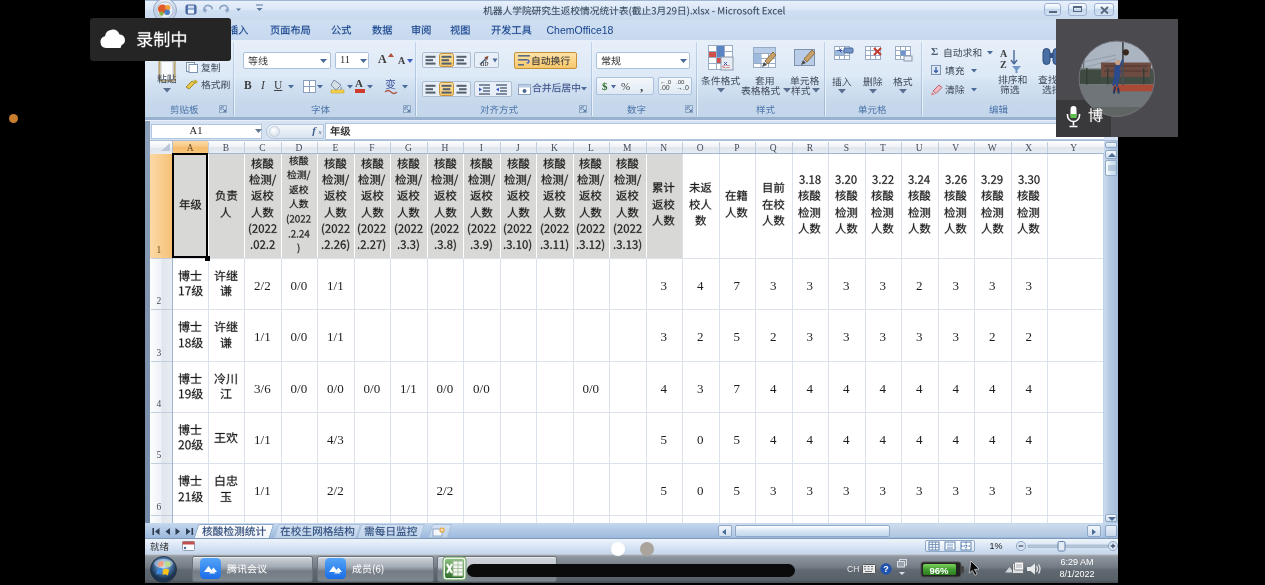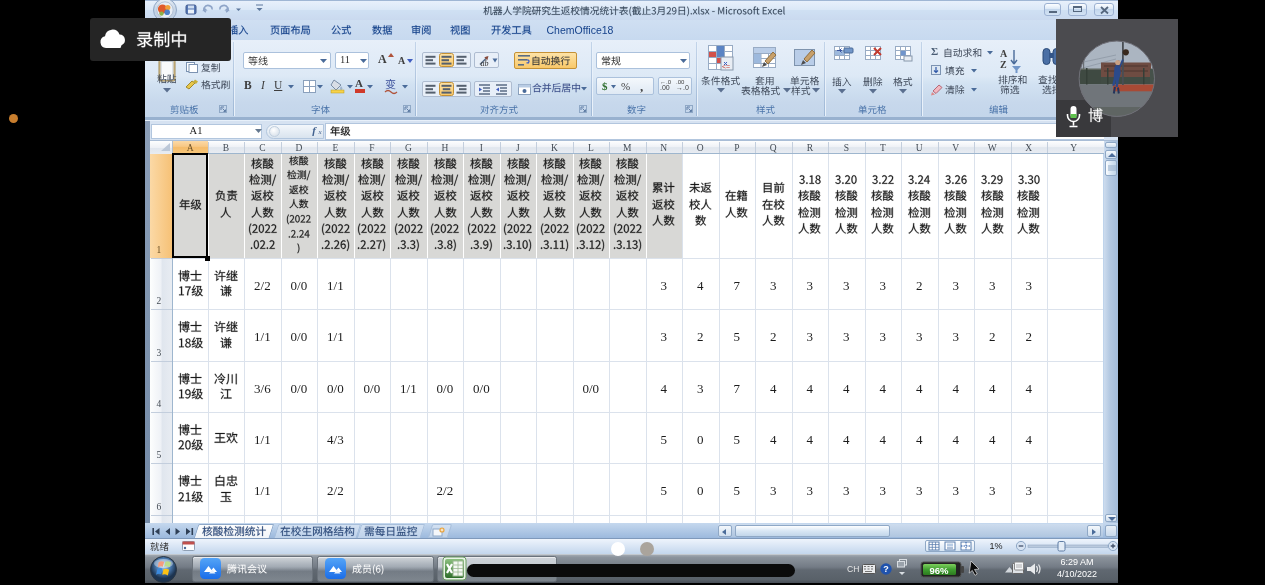--- a/index.html
+++ b/index.html
@@ -2072,21 +2072,21 @@
     <svg style="position:absolute;left:1012.0px;top:562.0px;overflow:visible" width="14" height="12" viewBox="0 0 14 12">
       <rect x="0.5" y="1.5" width="11" height="10" rx="1" fill="#dfe3e7" stroke="#666"></rect>
       <rect x="2.5" y="0" width="9" height="8" rx="1" fill="#f4f6f8" stroke="#888"></rect>
       <path d="M4 3 h6 M4 5 h6" stroke="#999" stroke-width="0.8"></path>
     </svg>
     <svg style="position:absolute;left:1027.0px;top:563.0px;overflow:visible" width="13" height="12" viewBox="0 0 13 12">
       <path d="M0 4 h3.5 L8 0.5 v11 L3.5 8 H0z" fill="#e8eaec"></path>
       <path d="M9.5 3 q2 3 0 6 M11.5 1.5 q3 4.5 0 9" stroke="#e8eaec" fill="none" stroke-width="1.2"></path>
     </svg>
     <div style="position:absolute;left:1077.0px;top:556.5px;font-family:'Liberation Sans',sans-serif;font-size:9px;line-height:11px;color:#fff;font-weight:400;white-space:pre;transform:translateX(-50%);">6:29 AM</div>
-    <div style="position:absolute;left:1077.0px;top:568.5px;font-family:'Liberation Sans',sans-serif;font-size:9px;line-height:11px;color:#fff;font-weight:400;white-space:pre;transform:translateX(-50%);">4/10/2022</div>
+    <div style="position:absolute;left:1077.0px;top:568.5px;font-family:'Liberation Sans',sans-serif;font-size:9px;line-height:11px;color:#fff;font-weight:400;white-space:pre;transform:translateX(-50%);">8/1/2022</div>
     <div style="position:absolute;left:90.0px;top:18.0px;width:141.0px;height:43.0px;background:#252525;border-radius:3px"></div>
     <svg style="position:absolute;left:100.0px;top:31.0px;overflow:visible" width="26" height="18" viewBox="0 0 26 18">
       <path d="M6 17 a6 6 0 0 1 -1 -11.8 a7.5 7.5 0 0 1 14.5 -1.6 a5.5 5.5 0 0 1 2 10.6 l-1 2.8z" fill="#fff"></path>
     </svg>
     <svg class="cj" style="left:135.5px;top:31.0px" width="51.60" height="17.2" viewBox="0 0 3000 1000">
       <g fill="#fff" stroke="#fff" stroke-width="18" transform="translate(0,860)">
         <use href="#q156" x="0"></use>
         <use href="#q73" x="1000"></use>
         <use href="#q86" x="2000"></use>
       </g>

